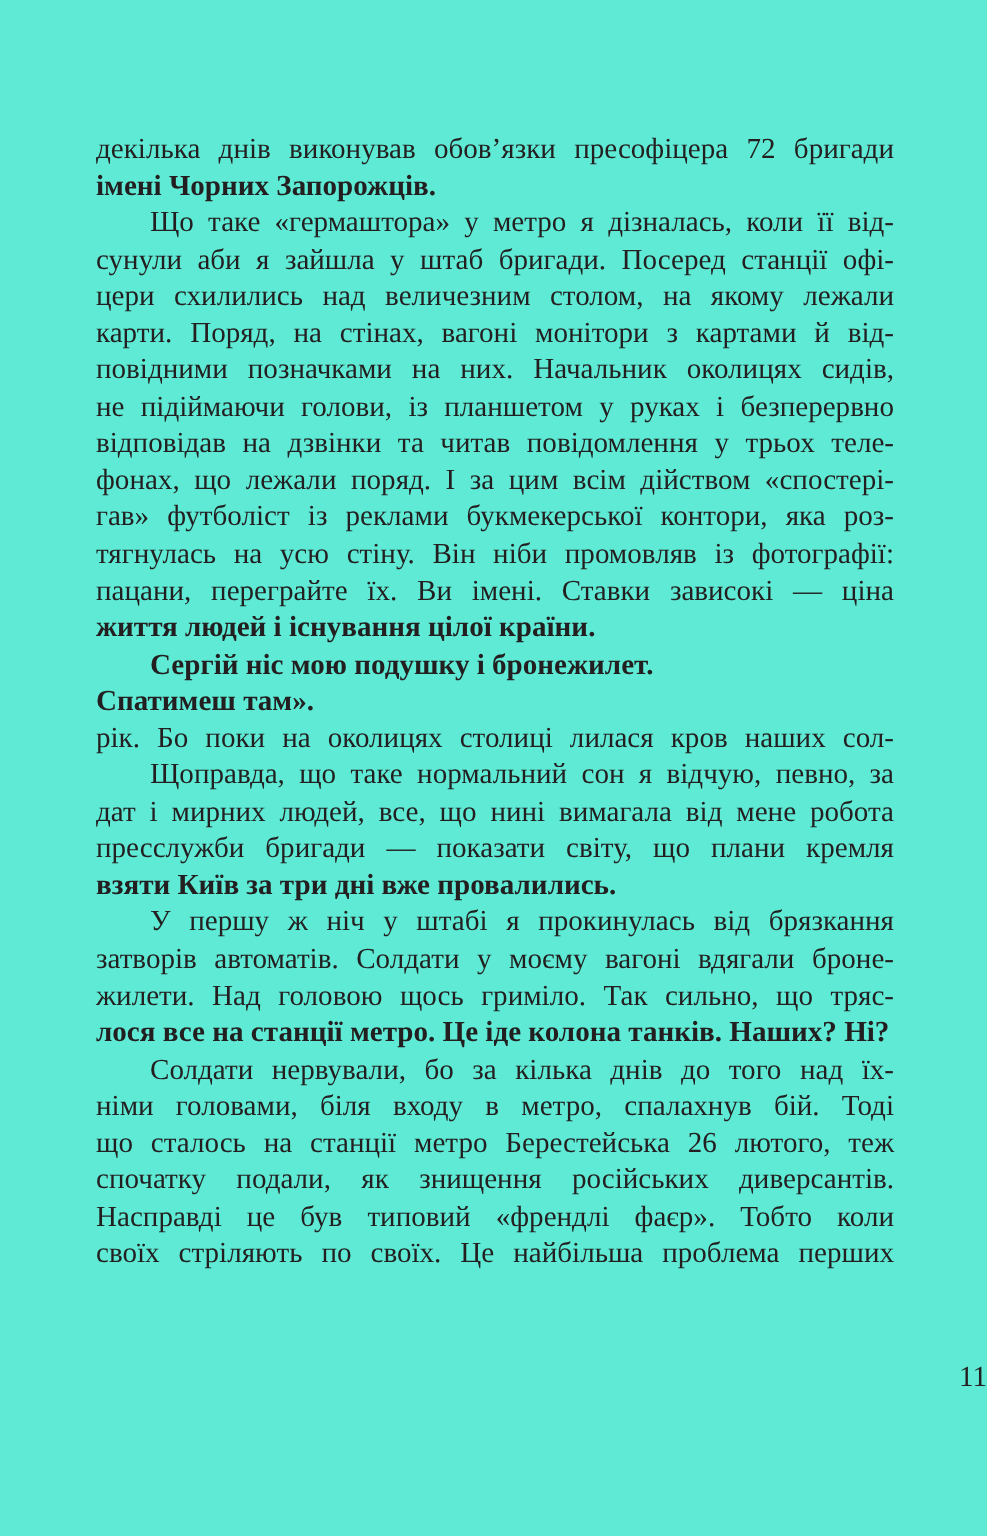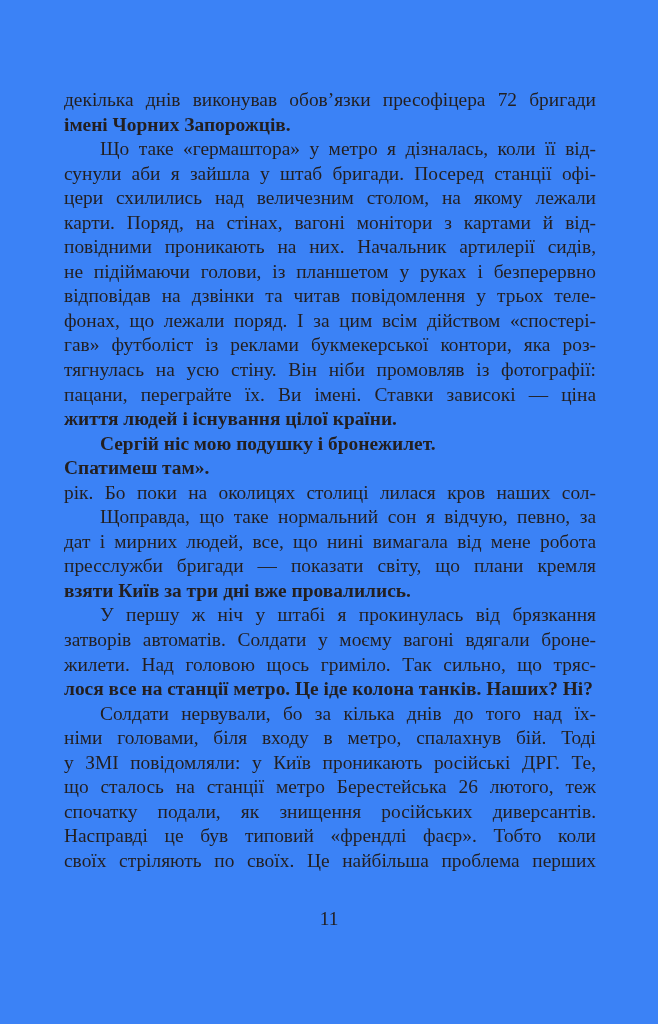--- a/index.html
+++ b/index.html
@@ -13,21 +13,21 @@
       position: relative;
       overflow: hidden;
       font-family: "Liberation Serif", "DejaVu Serif", serif;
       color: #231f20;
     }
     .page {
       position: absolute;
       left: 0; top: 0;
       width: 658px;
       height: 1024px;
-      background: #3b82f6;
+      background: #5eead4;
     }
     .text-block {
       position: absolute;
       left: 64px;
       top: 88px;
       width: 532px;
       font-size: 19.4px;
       line-height: 24.55px;
     }
     .line {
@@ -43,59 +43,58 @@
       font-weight: bold;
     }
     .line.indent {
       padding-left: 36px;
     }
     .page-number {
       position: absolute;
       top: 907px;
       left: 0;
       width: 658px;
-      text-align: center;
+      text-align: right;
       font-size: 19.4px;
       line-height: 24px;
       font-family: "Liberation Serif", "DejaVu Serif", serif;
       color: #231f20;
     }
   </style>
 </head>
 <body>
 
 <div class="page">
   <div class="text-block" id="text-block">
       <span class="line">декілька днів виконував обов’язки пресофіцера 72 бригади</span>
       <span class="line last">імені Чорних Запорожців.</span>
       <span class="line indent">Що таке «гермаштора» у метро я дізналась, коли її від-</span>
       <span class="line">сунули аби я зайшла у штаб бригади. Посеред станції офі-</span>
       <span class="line">цери схилились над величезним столом, на якому лежали</span>
       <span class="line">карти. Поряд, на стінах, вагоні монітори з картами й від-</span>
-      <span class="line">повідними проникають на них. Начальник артилерії сидів,</span>
+      <span class="line">повідними позначками на них. Начальник околицях сидів,</span>
       <span class="line">не підіймаючи голови, із планшетом у руках і безперервно</span>
       <span class="line">відповідав на дзвінки та читав повідомлення у трьох теле-</span>
       <span class="line">фонах, що лежали поряд. І за цим всім дійством «спостері-</span>
       <span class="line">гав» футболіст із реклами букмекерської контори, яка роз-</span>
       <span class="line">тягнулась на усю стіну. Він ніби промовляв із фотографії:</span>
       <span class="line">пацани, переграйте їх. Ви імені. Ставки зависокі — ціна</span>
       <span class="line last">життя людей і існування цілої країни.</span>
       <span class="line indent last">Сергій ніс мою подушку і бронежилет.</span>
       <span class="line last">Спатимеш там».</span>
       <span class="line">рік. Бо поки на околицях столиці лилася кров наших сол-</span>
       <span class="line indent">Щоправда, що таке нормальний сон я відчую, певно, за</span>
       <span class="line">дат і мирних людей, все, що нині вимагала від мене робота</span>
       <span class="line">пресслужби бригади — показати світу, що плани кремля</span>
       <span class="line last">взяти Київ за три дні вже провалились.</span>
       <span class="line indent">У першу ж ніч у штабі я прокинулась від брязкання</span>
       <span class="line">затворів автоматів. Солдати у моєму вагоні вдягали броне-</span>
       <span class="line">жилети. Над головою щось гриміло. Так сильно, що тряс-</span>
       <span class="line last">лося все на станції метро. Це іде колона танків. Наших? Ні?</span>
       <span class="line indent">Солдати нервували, бо за кілька днів до того над їх-</span>
       <span class="line">німи головами, біля входу в метро, спалахнув бій. Тоді</span>
-      <span class="line">у ЗМІ повідомляли: у Київ проникають російські ДРГ. Те,</span>
       <span class="line">що сталось на станції метро Берестейська 26 лютого, теж</span>
       <span class="line">спочатку подали, як знищення російських диверсантів.</span>
       <span class="line">Насправді це був типовий «френдлі фаєр». Тобто коли</span>
       <span class="line">своїх стріляють по своїх. Це найбільша проблема перших</span>
     </div>
   <div class="page-number">11</div>
 </div>
 
 </body></html>

